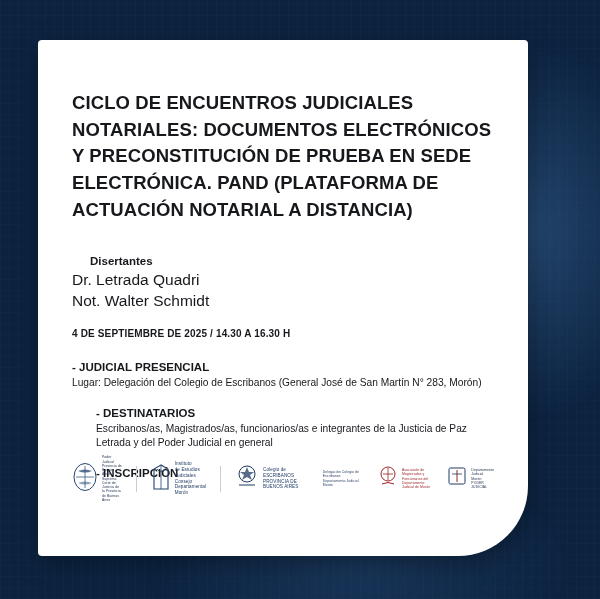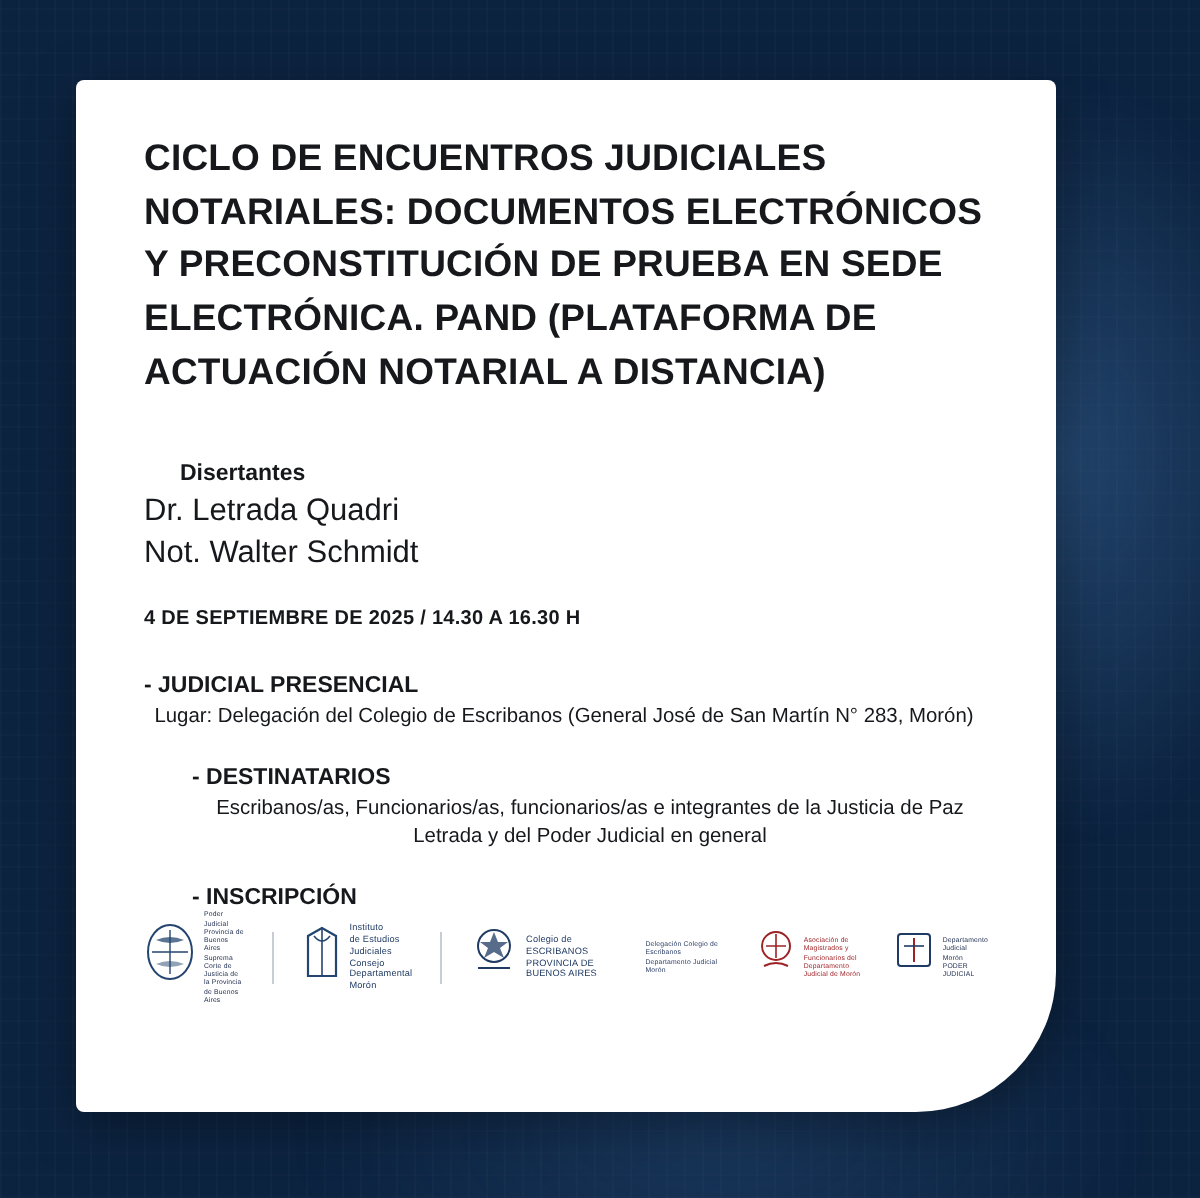--- a/index.html
+++ b/index.html
@@ -60,21 +60,21 @@
     top: 40px;
     width: 490px;
     height: 516px;
     background: #ffffff;
     border-top-left-radius: 4px;
     border-top-right-radius: 4px;
     border-bottom-left-radius: 4px;
     border-bottom-right-radius: 70px;
     box-shadow: 0 6px 26px rgba(0,0,0,0.35);
     box-sizing: border-box;
-    padding: 26px 34px 0 34px;
+    padding: 50px 34px 0 34px;
   }
 
   .title {
     color: #16181c;
     font-size: 18.5px;
     font-weight: bold;
     line-height: 1.44;
     letter-spacing: 0.1px;
     margin: 0 0 0 0;
     max-width: 430px;
@@ -109,21 +109,20 @@
     font-size: 11.5px;
     font-weight: bold;
     color: #16181c;
     line-height: 1.5;
   }
   .section-body {
     font-size: 10.2px;
     color: #16181c;
     line-height: 1.42;
     max-width: 420px;
-    text-align: center;
   }
   .section.tight {
     margin-top: 14px;
     margin-left: 24px;
   }
   .inscripcion-link {
     font-size: 10.5px;
     color: #16181c;
     line-height: 1.4;
     text-decoration: none;
@@ -188,21 +187,21 @@
 
     <div class="datetime">4 DE SEPTIEMBRE DE 2025  / 14.30 A 16.30 H</div>
 
     <div class="section">
       <div class="section-heading">- JUDICIAL PRESENCIAL</div>
       <div class="section-body">Lugar: Delegación del Colegio de Escribanos (General José de San Martín N° 283, Morón)</div>
     </div>
 
     <div class="section tight">
       <div class="section-heading">- DESTINATARIOS</div>
-      <div class="section-body">Escribanos/as, Funcionarios/as, funcionarios/as e integrantes de la Justicia de Paz Letrada y del Poder Judicial en general</div>
+      <div class="section-body">Escribanos/as, Magistrados/as, funcionarios/as e integrantes de la Justicia de Paz Letrada y del Poder Judicial en general</div>
     </div>
 
     <div class="section tight">
       <div class="section-heading">- INSCRIPCIÓN</div>
     </div>
 
     <div class="logos">
 
       <div class="logo">
         <span class="logo-mark">

